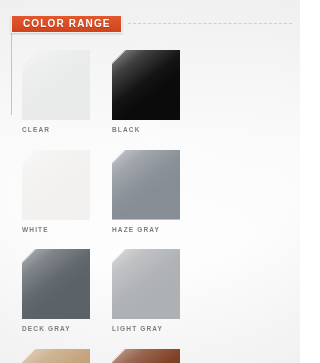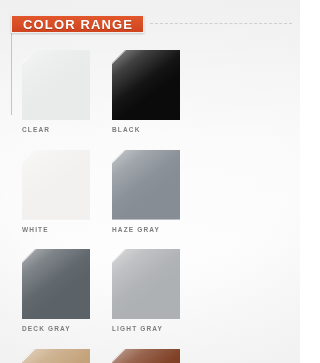--- a/index.html
+++ b/index.html
@@ -51,21 +51,21 @@
     padding: 0 10px 0 11px;
     display: flex;
     align-items: center;
     background: linear-gradient(180deg, #e2572c 0%, #d94f26 45%, #cf441d 100%);
     border: 1px solid #f0f0f0;
     box-shadow: 0 1px 2px rgba(0,0,0,0.18);
   }
 
   .badge-label {
     color: #ffffff;
-    font-size: 13px;
+    font-size: 10px;
     font-weight: bold;
     letter-spacing: 1.15px;
     line-height: 1;
     white-space: nowrap;
     text-shadow: 0 1px 0 rgba(0,0,0,0.22);
   }
 
   .header-rule {
     flex: 1 1 auto;
     height: 1px;

